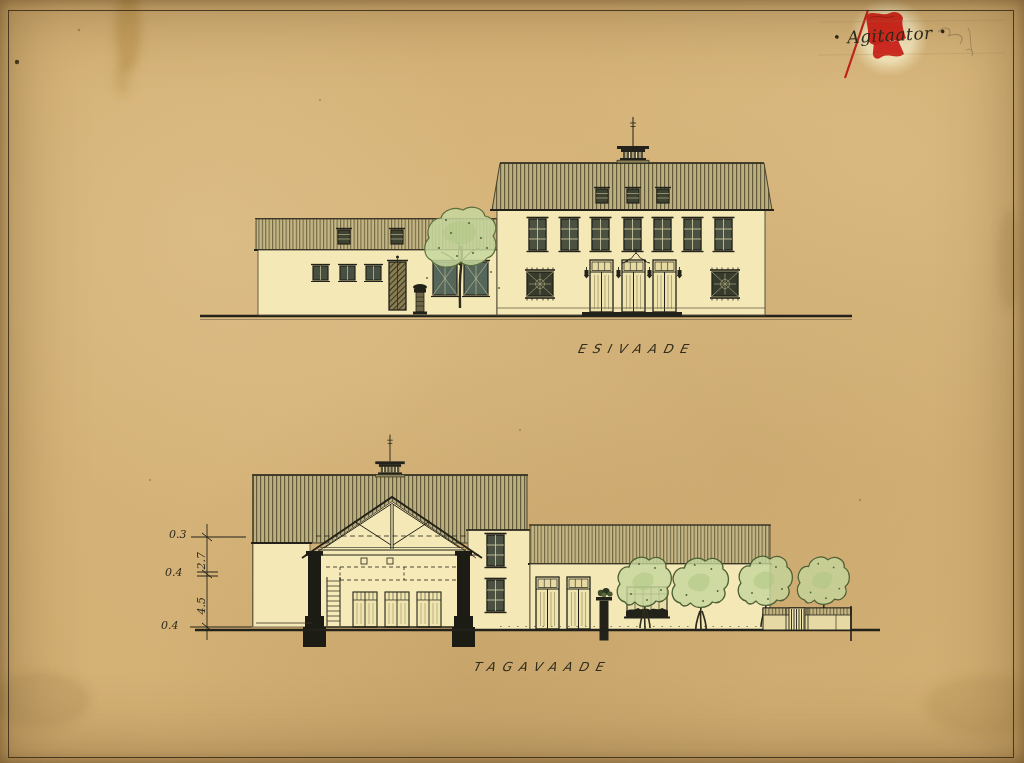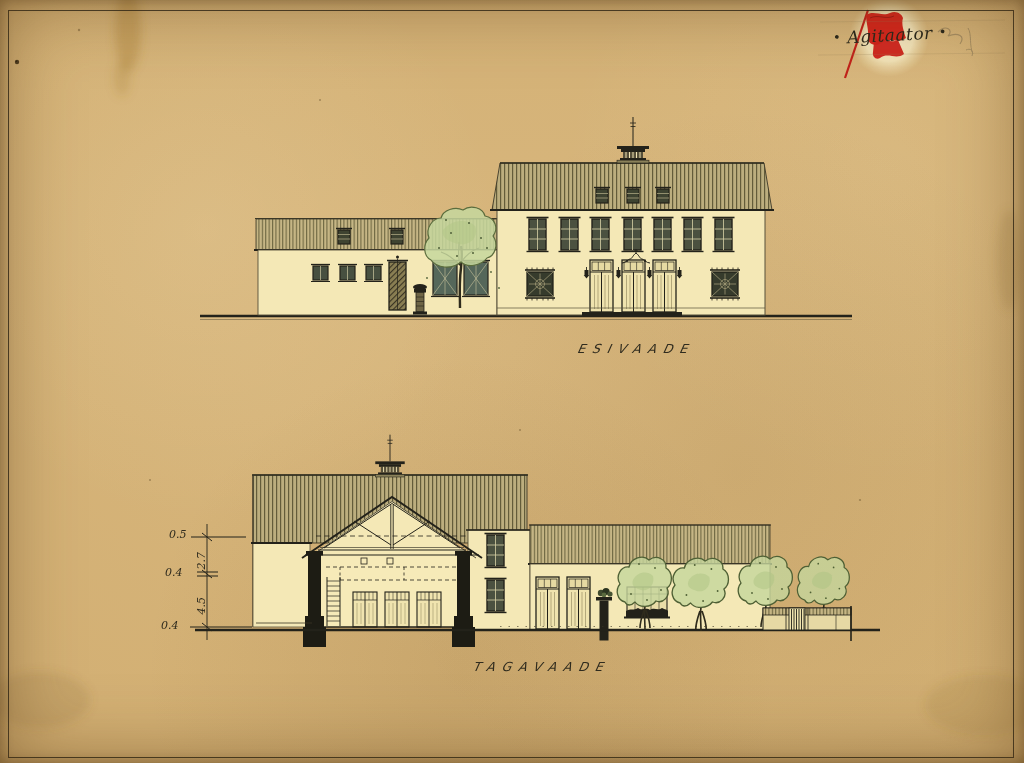--- a/index.html
+++ b/index.html
@@ -398,19 +398,19 @@
   <div class="border-frame"></div>
   <div class="edge-vignette"></div>
 
   <div class="sig-text">
     <span class="dot">•</span><span>Agitaator</span><span class="dot">•</span>
   </div>
 
   <div class="arch-label" id="label-front">ESIVAADE</div>
   <div class="arch-label" id="label-rear">TAGAVAADE</div>
 
-  <span class="dim" id="dim-0">0.5</span>
+  <span class="dim" id="dim-0">0.3</span>
   <span class="dim" id="dim-1">2.7</span>
   <span class="dim" id="dim-2">0.4</span>
   <span class="dim" id="dim-3">4.5</span>
   <span class="dim" id="dim-4">0.4</span>
 
 </div>
 
 </body></html>

